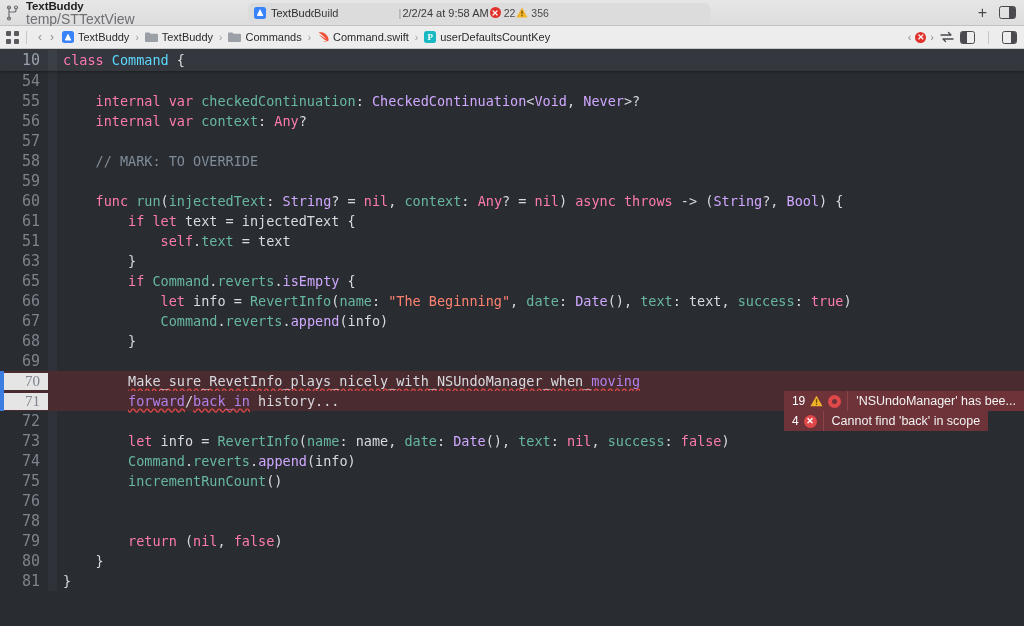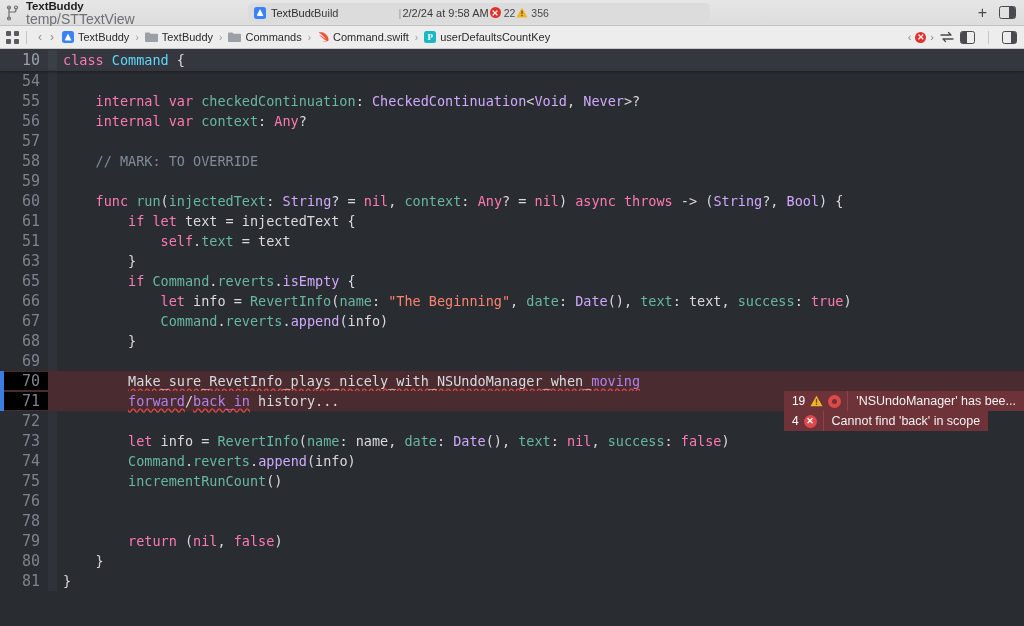--- a/index.html
+++ b/index.html
@@ -115,21 +115,21 @@
     padding-right: 8px; color: #7e838c; font-size: 15px;
     user-select: none;
   }
   .sticky .gutter { color: #9aa0aa; }
   .ribbon { width: 9px; flex: 0 0 9px; height: 20px; background: #2f3238; }
   .sticky .ribbon { background: #3b3f46; }
   .code { padding-left: 6px; white-space: pre; color: #d8dae0; }
 
   .row.err { background: #4a2b2f; }
   .row.err .ribbon { background: #4a2b2f; }
-  .row.err .gutter { background: #000000; }
+  .row.err .gutter { background: #e5e5e5; font-family: Liberation Serif, serif; }
   .editmark { position: absolute; left: 0; top: 0; width: 4px; height: 100%; background: #3b7de0; }
 
   
   .kw   { color: #ff7ab2; font-weight: normal; }
   .typ  { color: #d0a8ff; }
   .cls  { color: #5dd8ff; }
   .prop { color: #67b7a4; }
   .meth { color: #d0a8ff; }
   .str  { color: #ff8170; }
   .cmt  { color: #7f8c98; }

